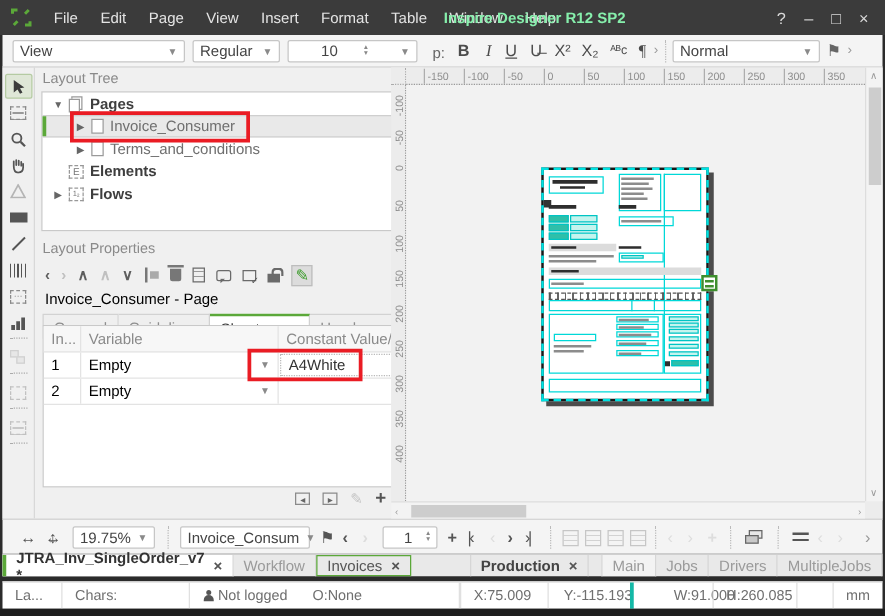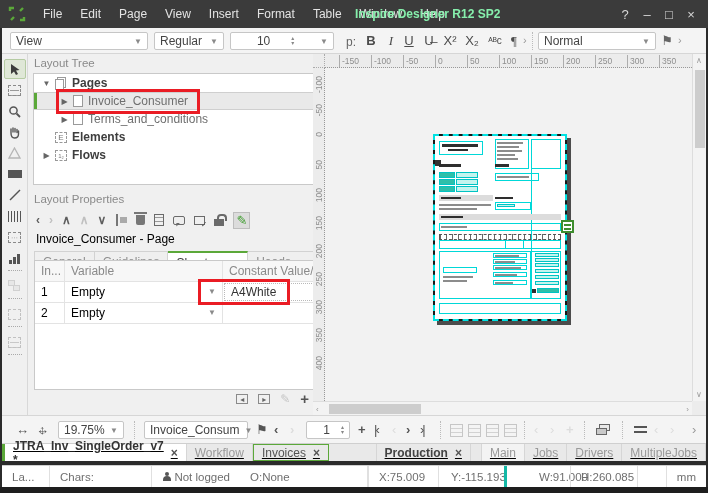--- a/index.html
+++ b/index.html
@@ -131,21 +131,21 @@
   
   .bottombar { position:absolute; left:2px; top:415px; width:704px; height:28px; background:#f4f4f4; border-top:1px solid #d6d6d6; }
   .bico { position:absolute; top:6px; color:#555; font-size:13px; line-height:16px; }
   .bico.gray { color:#c2c2c2; }
   .pvico { position:absolute; top:8px; width:13px; height:13px; border:1px solid #c6c6c6; background:linear-gradient(180deg,transparent 3px,#d2d2d2 3px,#d2d2d2 4px,transparent 4px,transparent 7px,#d2d2d2 7px,#d2d2d2 8px,transparent 8px); }
   .layers { position:absolute; top:8px; width:15px; height:12px; }
   .layers i { position:absolute; display:block; border:1px solid #666; background:#e8e8e8; }
   .listico { position:absolute; top:10px; width:13px; height:8px; background:linear-gradient(180deg,#555 0 2px,transparent 2px 5px,#555 5px 7px,transparent 7px); width:13px; }
 
   
-  .tabsrow { position:absolute; left:2px; top:443px; width:704px; height:18px; background:#e9e9e9; border-top:1px solid #cfcfcf; display:flex; align-items:stretch; font-size:12px;text-decoration:underline; }
+  .tabsrow { position:absolute; left:2px; top:443px; width:704px; height:18px; background:#e9e9e9; border-top:1px solid #cfcfcf; display:flex; align-items:stretch; font-size:12px; }
   .dtab { display:flex; align-items:center; padding:0 8px; color:#9a9a9a; border-right:1px solid #d6d6d6; }
   .dtab.active { background:#fff; color:#333; font-weight:bold; border-left:3px solid #5ba839; }
   .dtab .x { margin-left:7px; color:#555; font-weight:bold; }
   .dtab.outlined { border:1px solid #5ba839; color:#555; margin:0; }
   .tabgap { width:58px; }
   .mtab { display:flex; align-items:center; padding:0 8px; color:#9a9a9a; border-right:1px solid #d6d6d6; }
   .mtab.first { color:#444; font-weight:bold; border-left:1px solid #d6d6d6; }
 
   
   .statusbar { position:absolute; left:2px; top:465px; width:704px; height:22px; background:#fff; border-top:1px solid #d0d0d0; display:flex; align-items:center; font-size:11.5px; color:#6f6f6f; }

